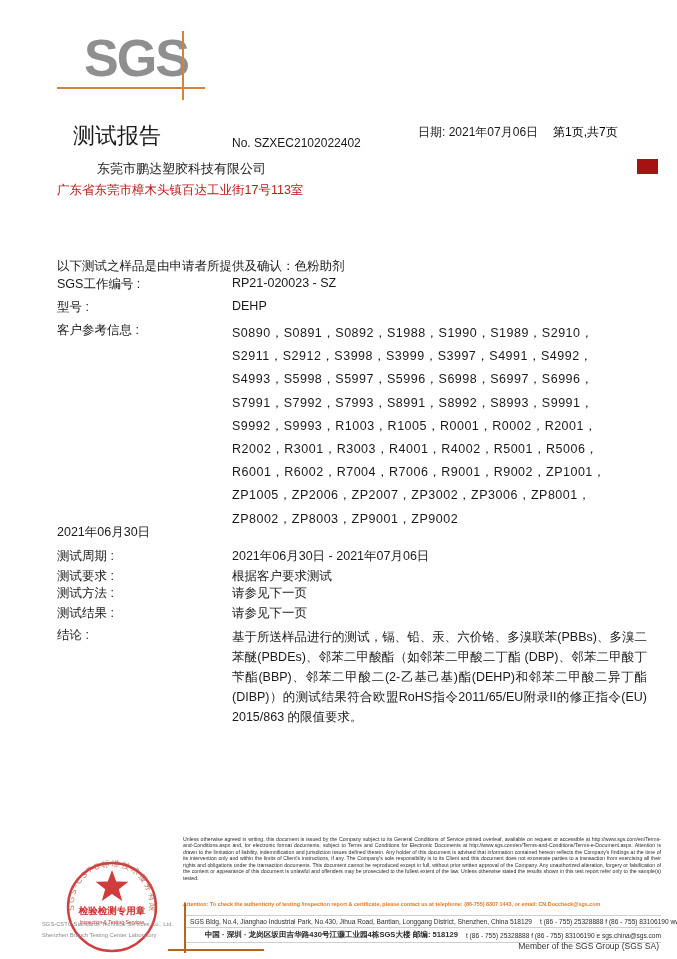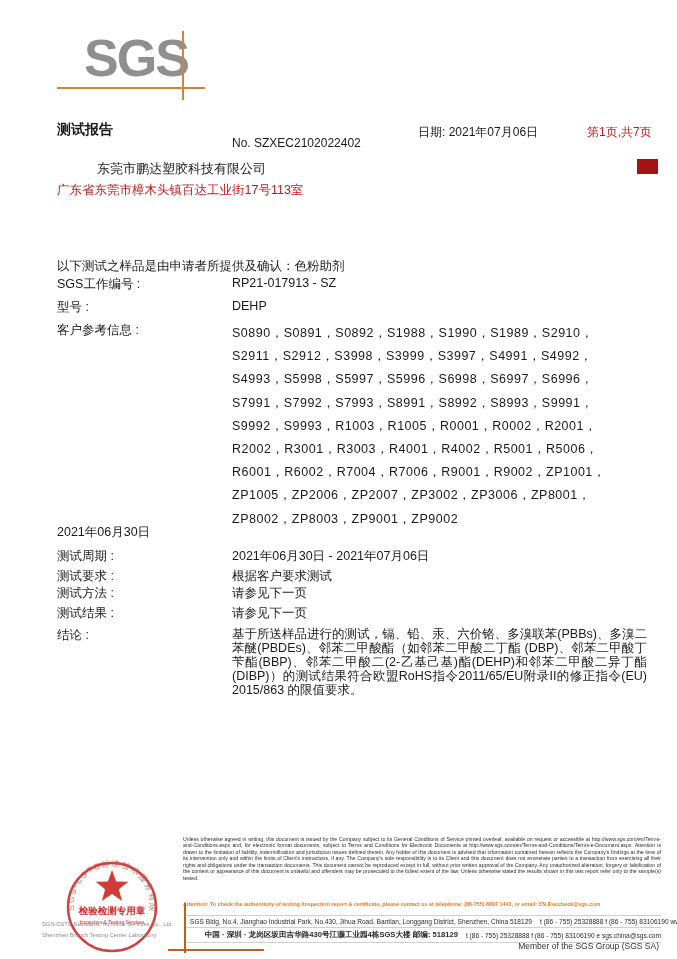--- a/index.html
+++ b/index.html
@@ -7,36 +7,36 @@
   body { font-family:"Liberation Sans","DejaVu Sans",sans-serif; color:#222; }
   .page { position:relative; width:677px; height:959px; background:#fff; overflow:hidden; }
 
   
   .sgs-logo { position:absolute; left:84px; top:28px; font-size:52px; font-weight:800;
               color:#8f8f8f; letter-spacing:-2px; line-height:60px; }
   .logo-hline { position:absolute; left:57px; top:87px; width:148px; height:2px; background:#d4843a; }
   .logo-vline { position:absolute; left:182px; top:31px; width:2px; height:69px; background:#d4843a; }
 
   .title-row { position:absolute; left:57px; top:121px; width:600px; height:20px; }
-  .doc-title { position:absolute; left:0; top:0; font-size:14px; font-weight:700; color:#1a1a1a; }
+  .doc-title { position:absolute; left:16px; top:0; font-size:22px; font-weight:400; color:#1a1a1a; }
   .report-no { position:absolute; left:175px; top:3px; font-size:12px; color:#1a1a1a;margin-top:12px; }
   .report-date { position:absolute; left:361px; top:3px; font-size:12px; color:#1a1a1a; }
-  .page-info { position:absolute; left:496px; top:3px; font-size:12px; color:#b91c1c;margin-left:34px; }
+  .page-info { position:absolute; left:496px; top:3px; font-size:12px; color:#000000; }
 
   .company-name { position:absolute; left:57px; top:160px; font-size:13px; color:#1a1a1a;margin-left:40px; }
   .company-address { position:absolute; left:57px; top:182px; font-size:12.5px; color:#b91c1c; }
   .red-mark { position:absolute; left:637px; top:159px; width:21px; height:15px; background:#a41211; }
 
   
   .statement { position:absolute; left:57px; top:252px; font-size:12.5px; color:#1a1a1a;margin-top:6px; }
   .frow { position:absolute; left:57px; width:590px; display:flex; font-size:12.5px; color:#1a1a1a; }
   .flabel { width:175px; flex:0 0 175px; }
   .fvalue { flex:1; }
   .codes-line { line-height:23.2px; letter-spacing:0.5px; }
-  .conclusion { width:412px; line-height:14px; text-align:justify; }
+  .conclusion { width:412px; line-height:20px; text-align:justify; }
 
   
   .stamp-block { position:absolute; left:36px; top:848px; width:160px; height:108px; }
   .stamp-svg { position:absolute; left:0; top:0; }
   .stamp-co1 { position:absolute; left:6px; top:73px; font-size:5.8px; color:#8a8a8a; white-space:nowrap; }
   .stamp-co2 { position:absolute; left:6px; top:84px; font-size:5.8px; color:#8a8a8a; white-space:nowrap; }
 
   
   .disclaimer { position:absolute; left:183px; top:836px; width:478px; font-size:5.2px;
                 line-height:6.45px; text-align:justify; color:#2c2c2c; }
@@ -69,21 +69,21 @@
   </div>
 
   <div class="company-name">东莞市鹏达塑胶科技有限公司</div>
   <div class="company-address">广东省东莞市樟木头镇百达工业街17号113室</div>
   <div class="red-mark"></div>
 
   <div class="statement">以下测试之样品是由申请者所提供及确认：色粉助剂</div>
 
   <div class="frow" style="top:276px">
     <div class="flabel">SGS工作编号 :</div>
-    <div class="fvalue">RP21-017913 - SZ</div>
+    <div class="fvalue">RP21-020023 - SZ</div>
   </div>
 
   <div class="frow" style="top:299px">
     <div class="flabel">型号 :</div>
     <div class="fvalue">DEHP</div>
   </div>
 
   <div class="frow" style="top:322px">
     <div class="flabel">客户参考信息 :</div>
     <div class="fvalue">

